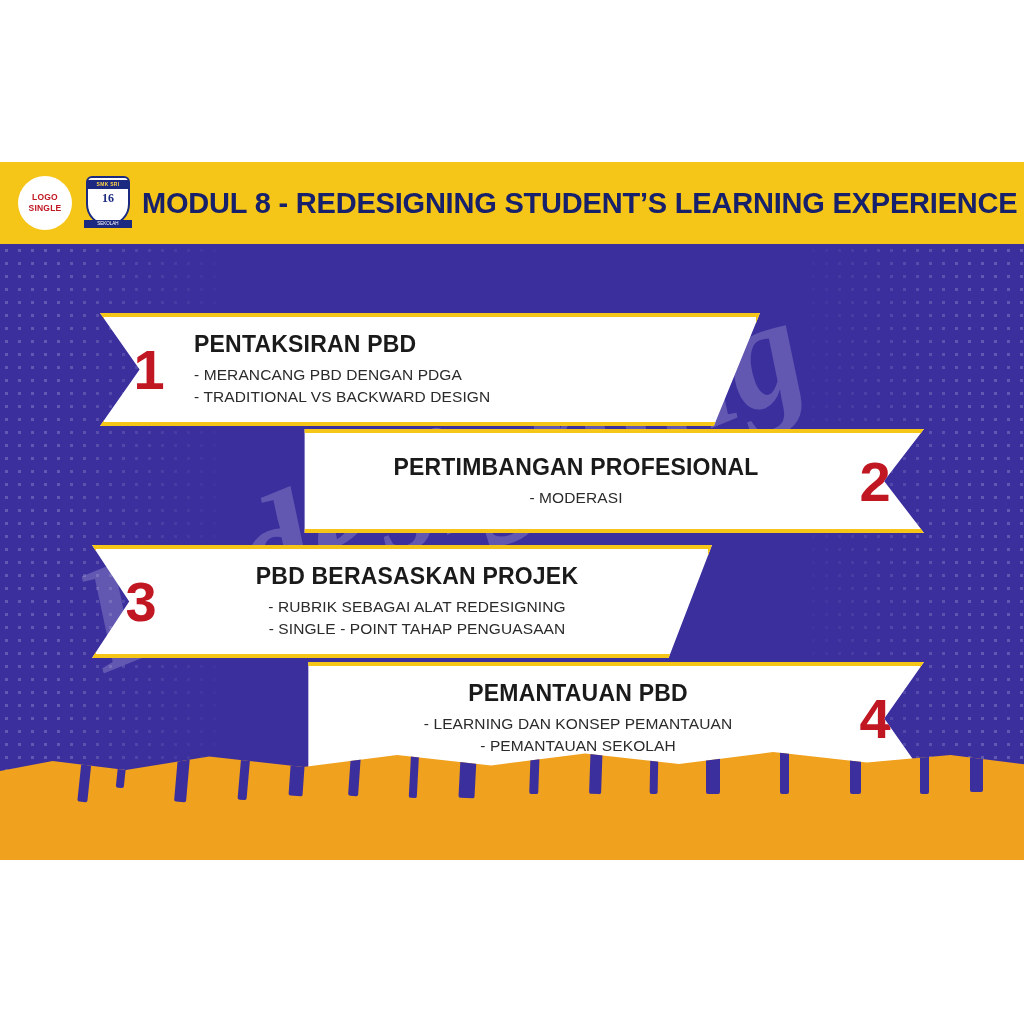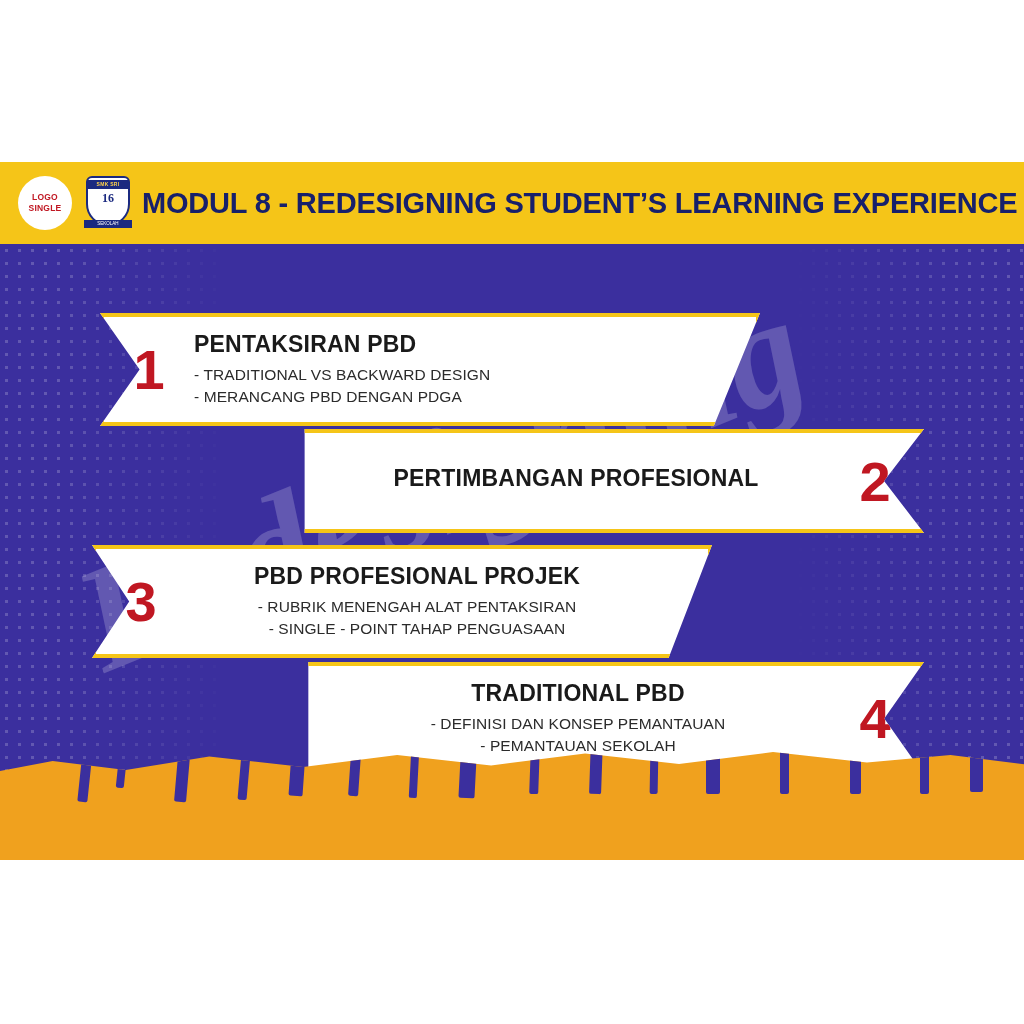--- a/index.html
+++ b/index.html
@@ -239,51 +239,52 @@
     <div class="dots-left"></div>
     <div class="dots-right"></div>
 
     <div class="watermark">Redesigning</div>
 
     <div class="banner left" style="left:100px; top:69px; width:660px; height:113px;">
       <div class="banner-inner">
         <div class="num">1</div>
         <div class="texts align-left-block" style="padding-right:70px;">
           <div class="b-title">PENTAKSIRAN PBD</div>
+          <div class="b-sub">- MERANCANG PBD DENGAN PDGA</div>
           <div class="b-sub">- TRADITIONAL VS BACKWARD DESIGN</div>
-          <div class="b-sub">- MERANCANG PBD DENGAN PDGA</div>
         </div>
       </div>
     </div>
 
     <div class="banner right" style="left:258px; top:185px; width:666px; height:104px;">
       <div class="banner-inner">
         <div class="texts align-center-block" style="padding-left:60px;">
           <div class="b-title">PERTIMBANGAN PROFESIONAL</div>
+          <div class="b-sub">- MODERASI</div>
         </div>
         <div class="num">2</div>
       </div>
     </div>
 
     <div class="banner left" style="left:92px; top:301px; width:620px; height:113px;">
       <div class="banner-inner">
         <div class="num">3</div>
         <div class="texts align-center-block" style="padding-right:60px;">
-          <div class="b-title">PBD PROFESIONAL PROJEK</div>
-          <div class="b-sub">- RUBRIK MENENGAH ALAT PENTAKSIRAN</div>
+          <div class="b-title">PBD BERASASKAN PROJEK</div>
+          <div class="b-sub">- RUBRIK SEBAGAI ALAT REDESIGNING</div>
           <div class="b-sub">- SINGLE - POINT TAHAP PENGUASAAN</div>
         </div>
       </div>
     </div>
 
     <div class="banner right" style="left:262px; top:418px; width:662px; height:113px;">
       <div class="banner-inner">
         <div class="texts align-center-block" style="padding-left:60px;">
-          <div class="b-title">TRADITIONAL PBD</div>
-          <div class="b-sub">- DEFINISI DAN KONSEP PEMANTAUAN</div>
+          <div class="b-title">PEMANTAUAN PBD</div>
+          <div class="b-sub">- LEARNING DAN KONSEP PEMANTAUAN</div>
           <div class="b-sub">- PEMANTAUAN SEKOLAH</div>
         </div>
         <div class="num">4</div>
       </div>
     </div>
 
     <div class="brush">
       <div class="brush-stroke" style="left:90px;  top:34px;  width:10px; height:52px; transform:rotate(6deg);"></div>
       <div class="brush-stroke" style="left:128px; top:28px;  width:8px;  height:44px; transform:rotate(6deg);"></div>
       <div class="brush-stroke" style="left:186px; top:40px;  width:12px; height:46px; transform:rotate(5deg);"></div>

